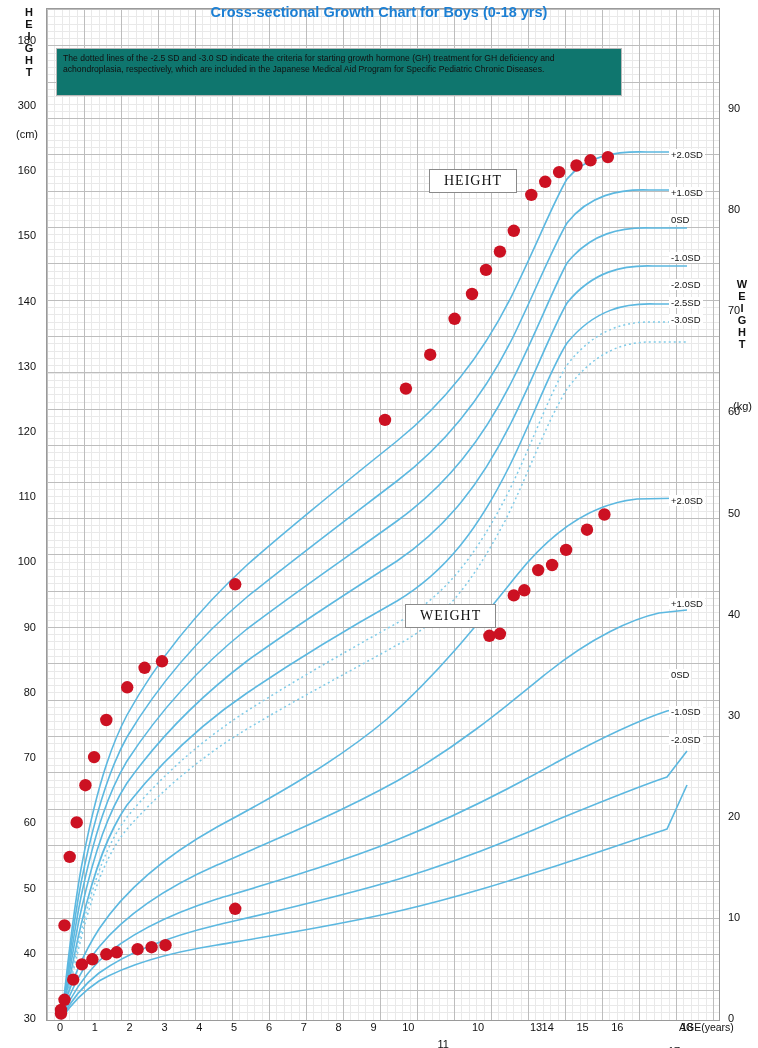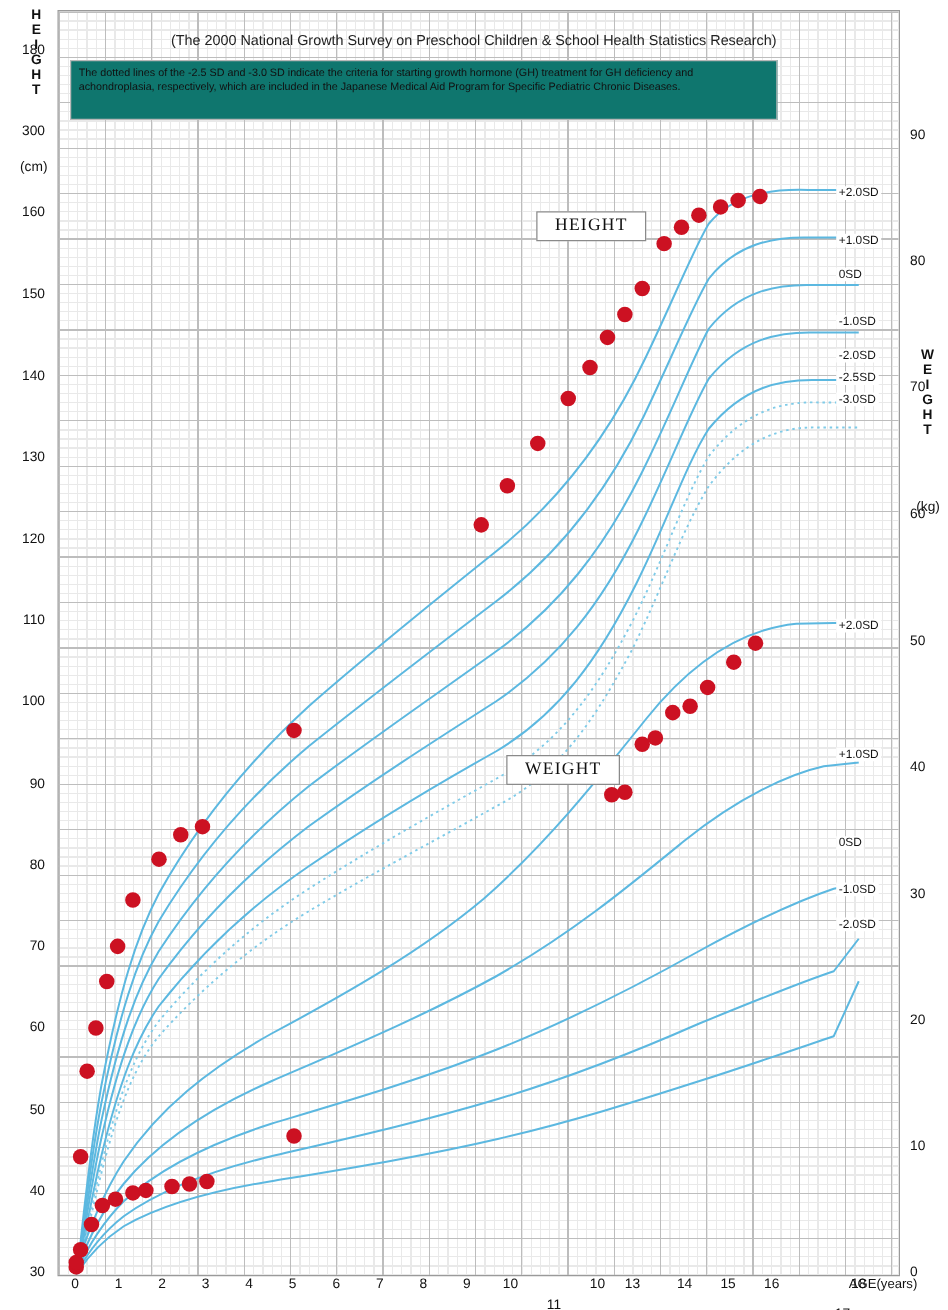--- a/index.html
+++ b/index.html
@@ -153,21 +153,21 @@
     <div class="sd-label" style="left:622px;top:486px">+2.0SD</div>
     <div class="sd-label" style="left:622px;top:589px">+1.0SD</div>
     <div class="sd-label" style="left:622px;top:660px">0SD</div>
     <div class="sd-label" style="left:622px;top:697px">-1.0SD</div>
     <div class="sd-label" style="left:622px;top:725px">-2.0SD</div>
 
     <div class="series-label" style="left:382px;top:160px">HEIGHT</div>
     <div class="series-label" style="left:358px;top:595px">WEIGHT</div>
   </div>
 
-  <div id="subtitle">(The 2000 National Growth Survey on Preschool Children &amp; School Health Statistics Research)</div>
+  <div id="title">Cross-sectional Growth Chart for Boys (0-18 yrs)</div>
   <div id="note">The dotted lines of the -2.5 SD and -3.0 SD indicate the criteria for starting growth hormone (GH) treatment for GH deficiency and achondroplasia, respectively, which are included in the Japanese Medical Aid Program for Specific Pediatric Chronic Diseases.</div>
 
   <div id="y-left">
       <div class="ytick" style="top: 1011px; right: 6px;">30</div>
       <div class="ytick" style="top: 945.774px; right: 6px;">40</div>
       <div class="ytick" style="top: 880.548px; right: 6px;">50</div>
       <div class="ytick" style="top: 815.323px; right: 6px;">60</div>
       <div class="ytick" style="top: 750.097px; right: 6px;">70</div>
       <div class="ytick" style="top: 684.871px; right: 6px;">80</div>
       <div class="ytick" style="top: 619.645px; right: 6px;">90</div>
@@ -200,21 +200,21 @@
       <div class="xtick" style="left: 118.5px;">3</div>
       <div class="xtick" style="left: 153.333px;">4</div>
       <div class="xtick" style="left: 188.167px;">5</div>
       <div class="xtick" style="left: 223px;">6</div>
       <div class="xtick" style="left: 257.833px;">7</div>
       <div class="xtick" style="left: 292.667px;">8</div>
       <div class="xtick" style="left: 327.5px;">9</div>
       <div class="xtick" style="left: 362.333px;">10</div>
       <div class="xtick" style="left: 397.167px; margin-top: 17px;">11</div>
       <div class="xtick" style="left: 432px;">10</div>
-      <div class="xtick" style="left: 460px; text-align: center;">13</div>
+      <div class="xtick" style="left: 490px; text-align: center;">13</div>
       <div class="xtick" style="left: 501.667px;">14</div>
       <div class="xtick" style="left: 536.5px;">15</div>
       <div class="xtick" style="left: 571.333px;">16</div>
       <div class="xtick" style="left: 628px; margin-top: 24px;">17</div>
       <div class="xtick" style="left: 641px;">18</div>
     </div>
   <div id="x-title">AGE(years)</div>
 </div>
 
 </body></html>

